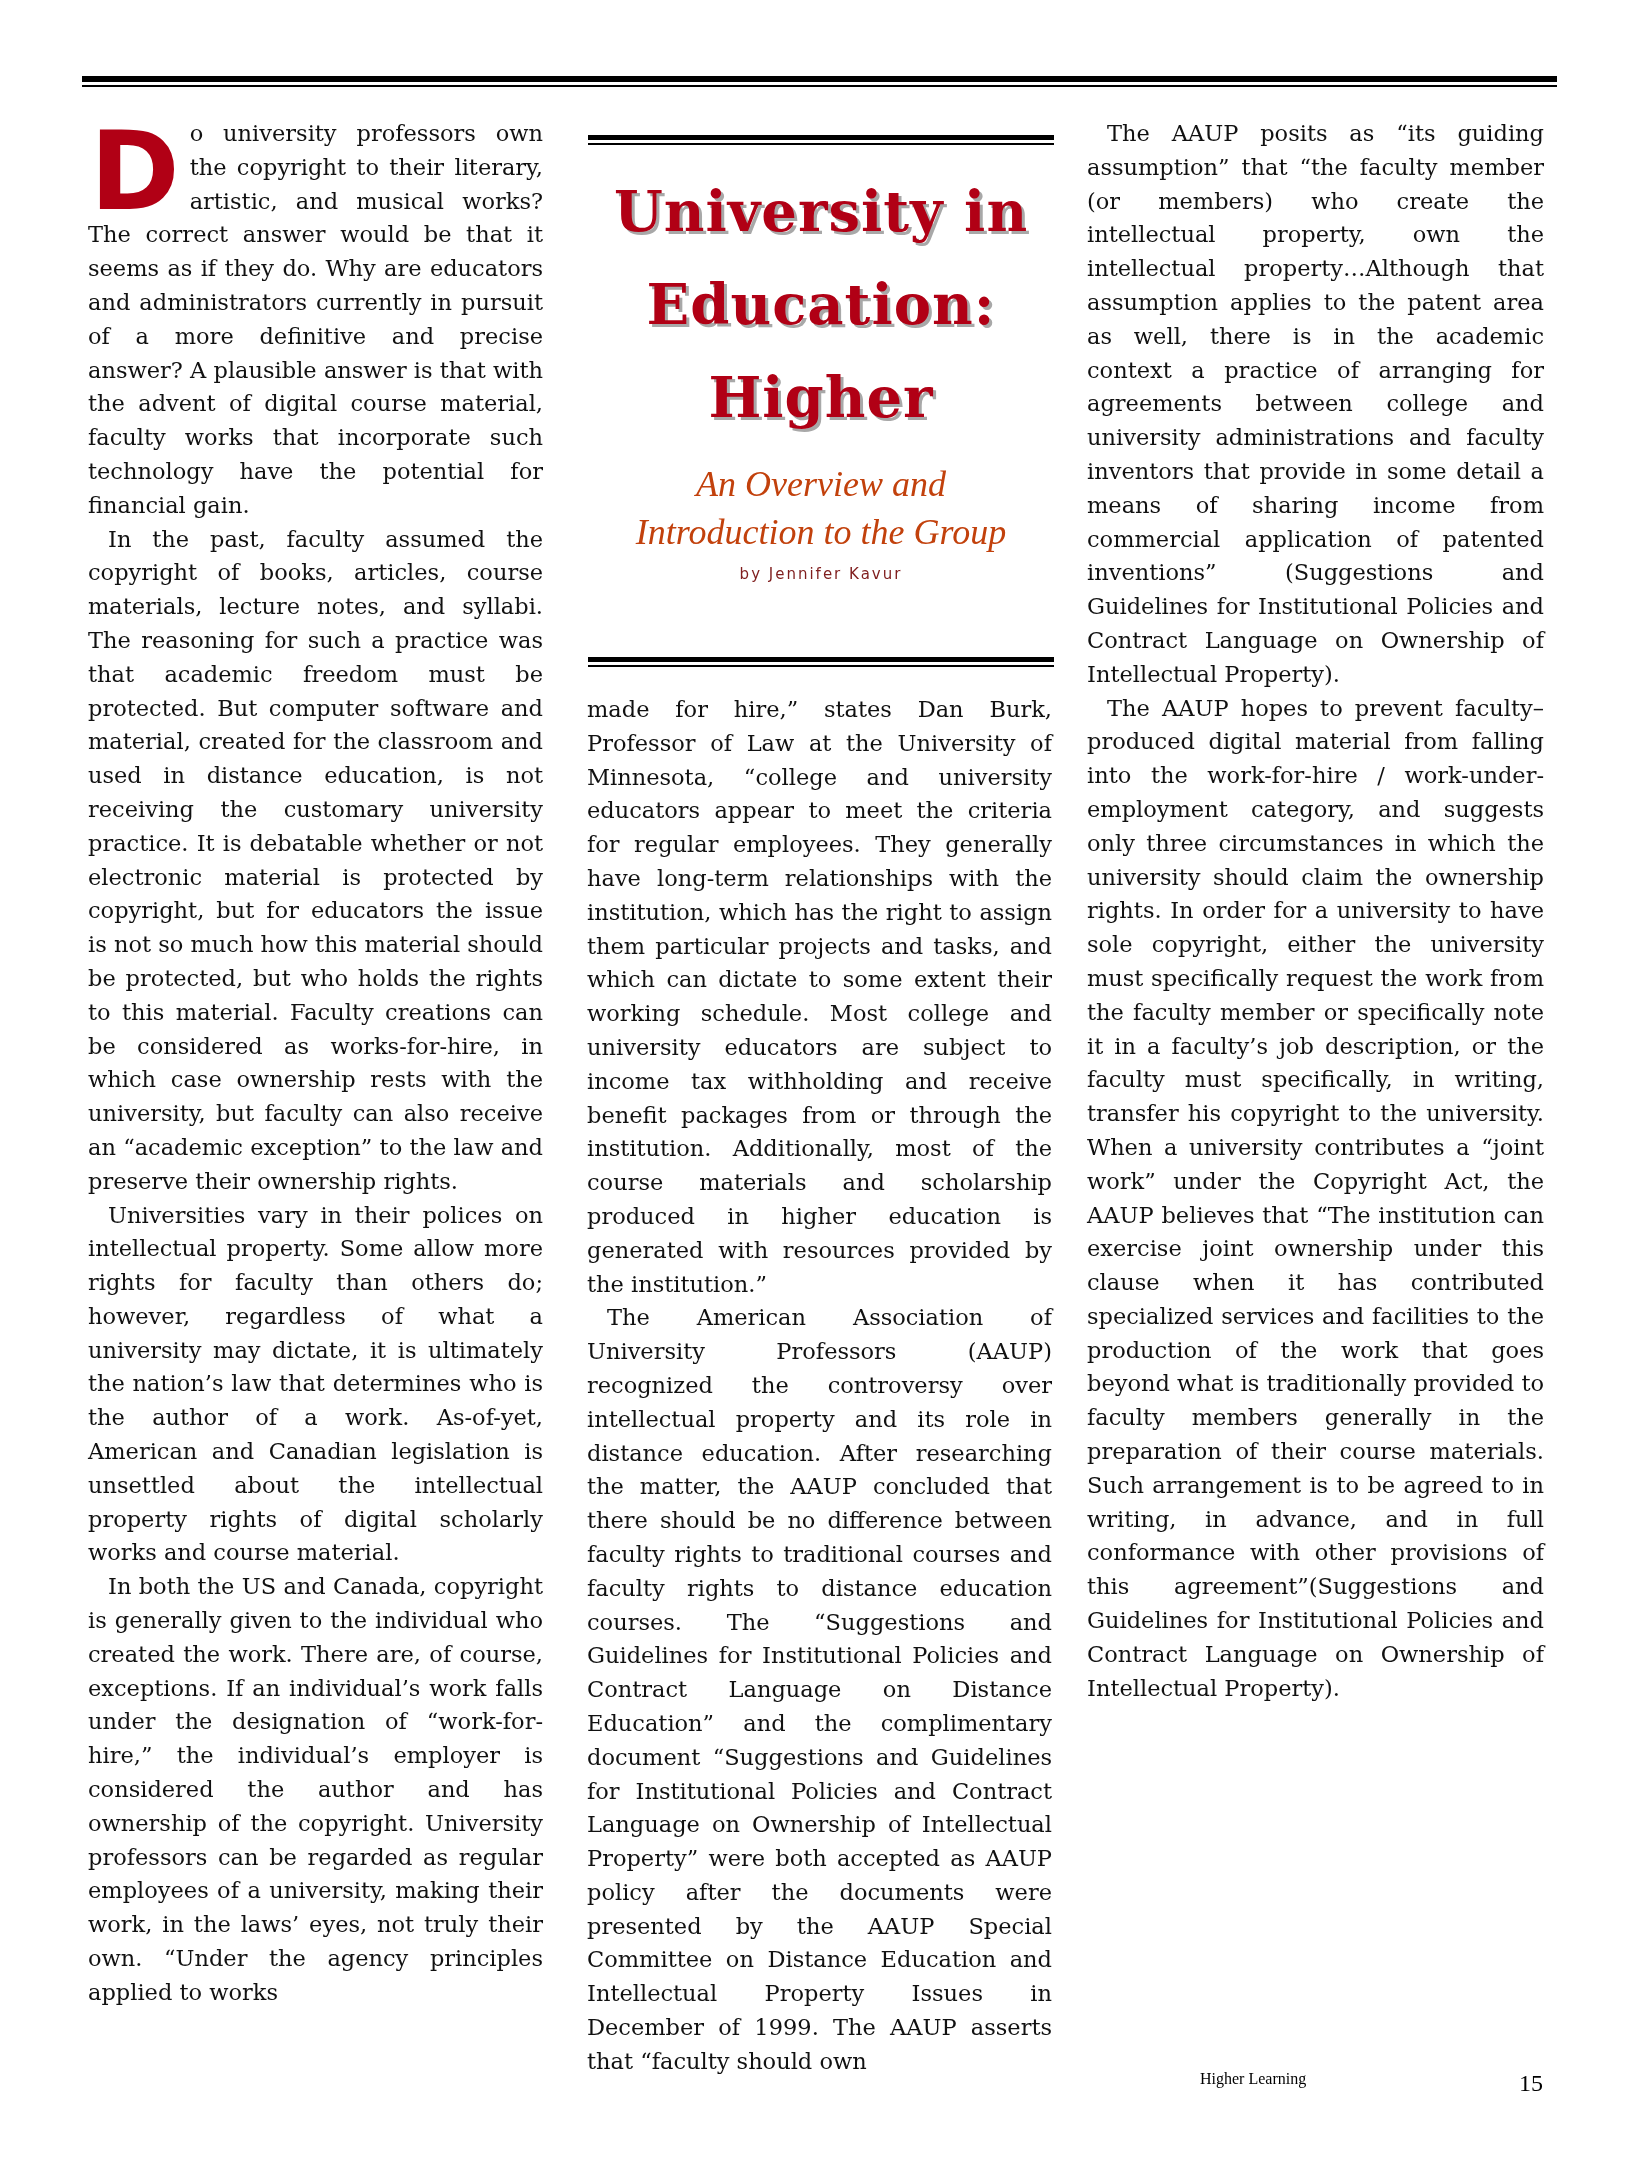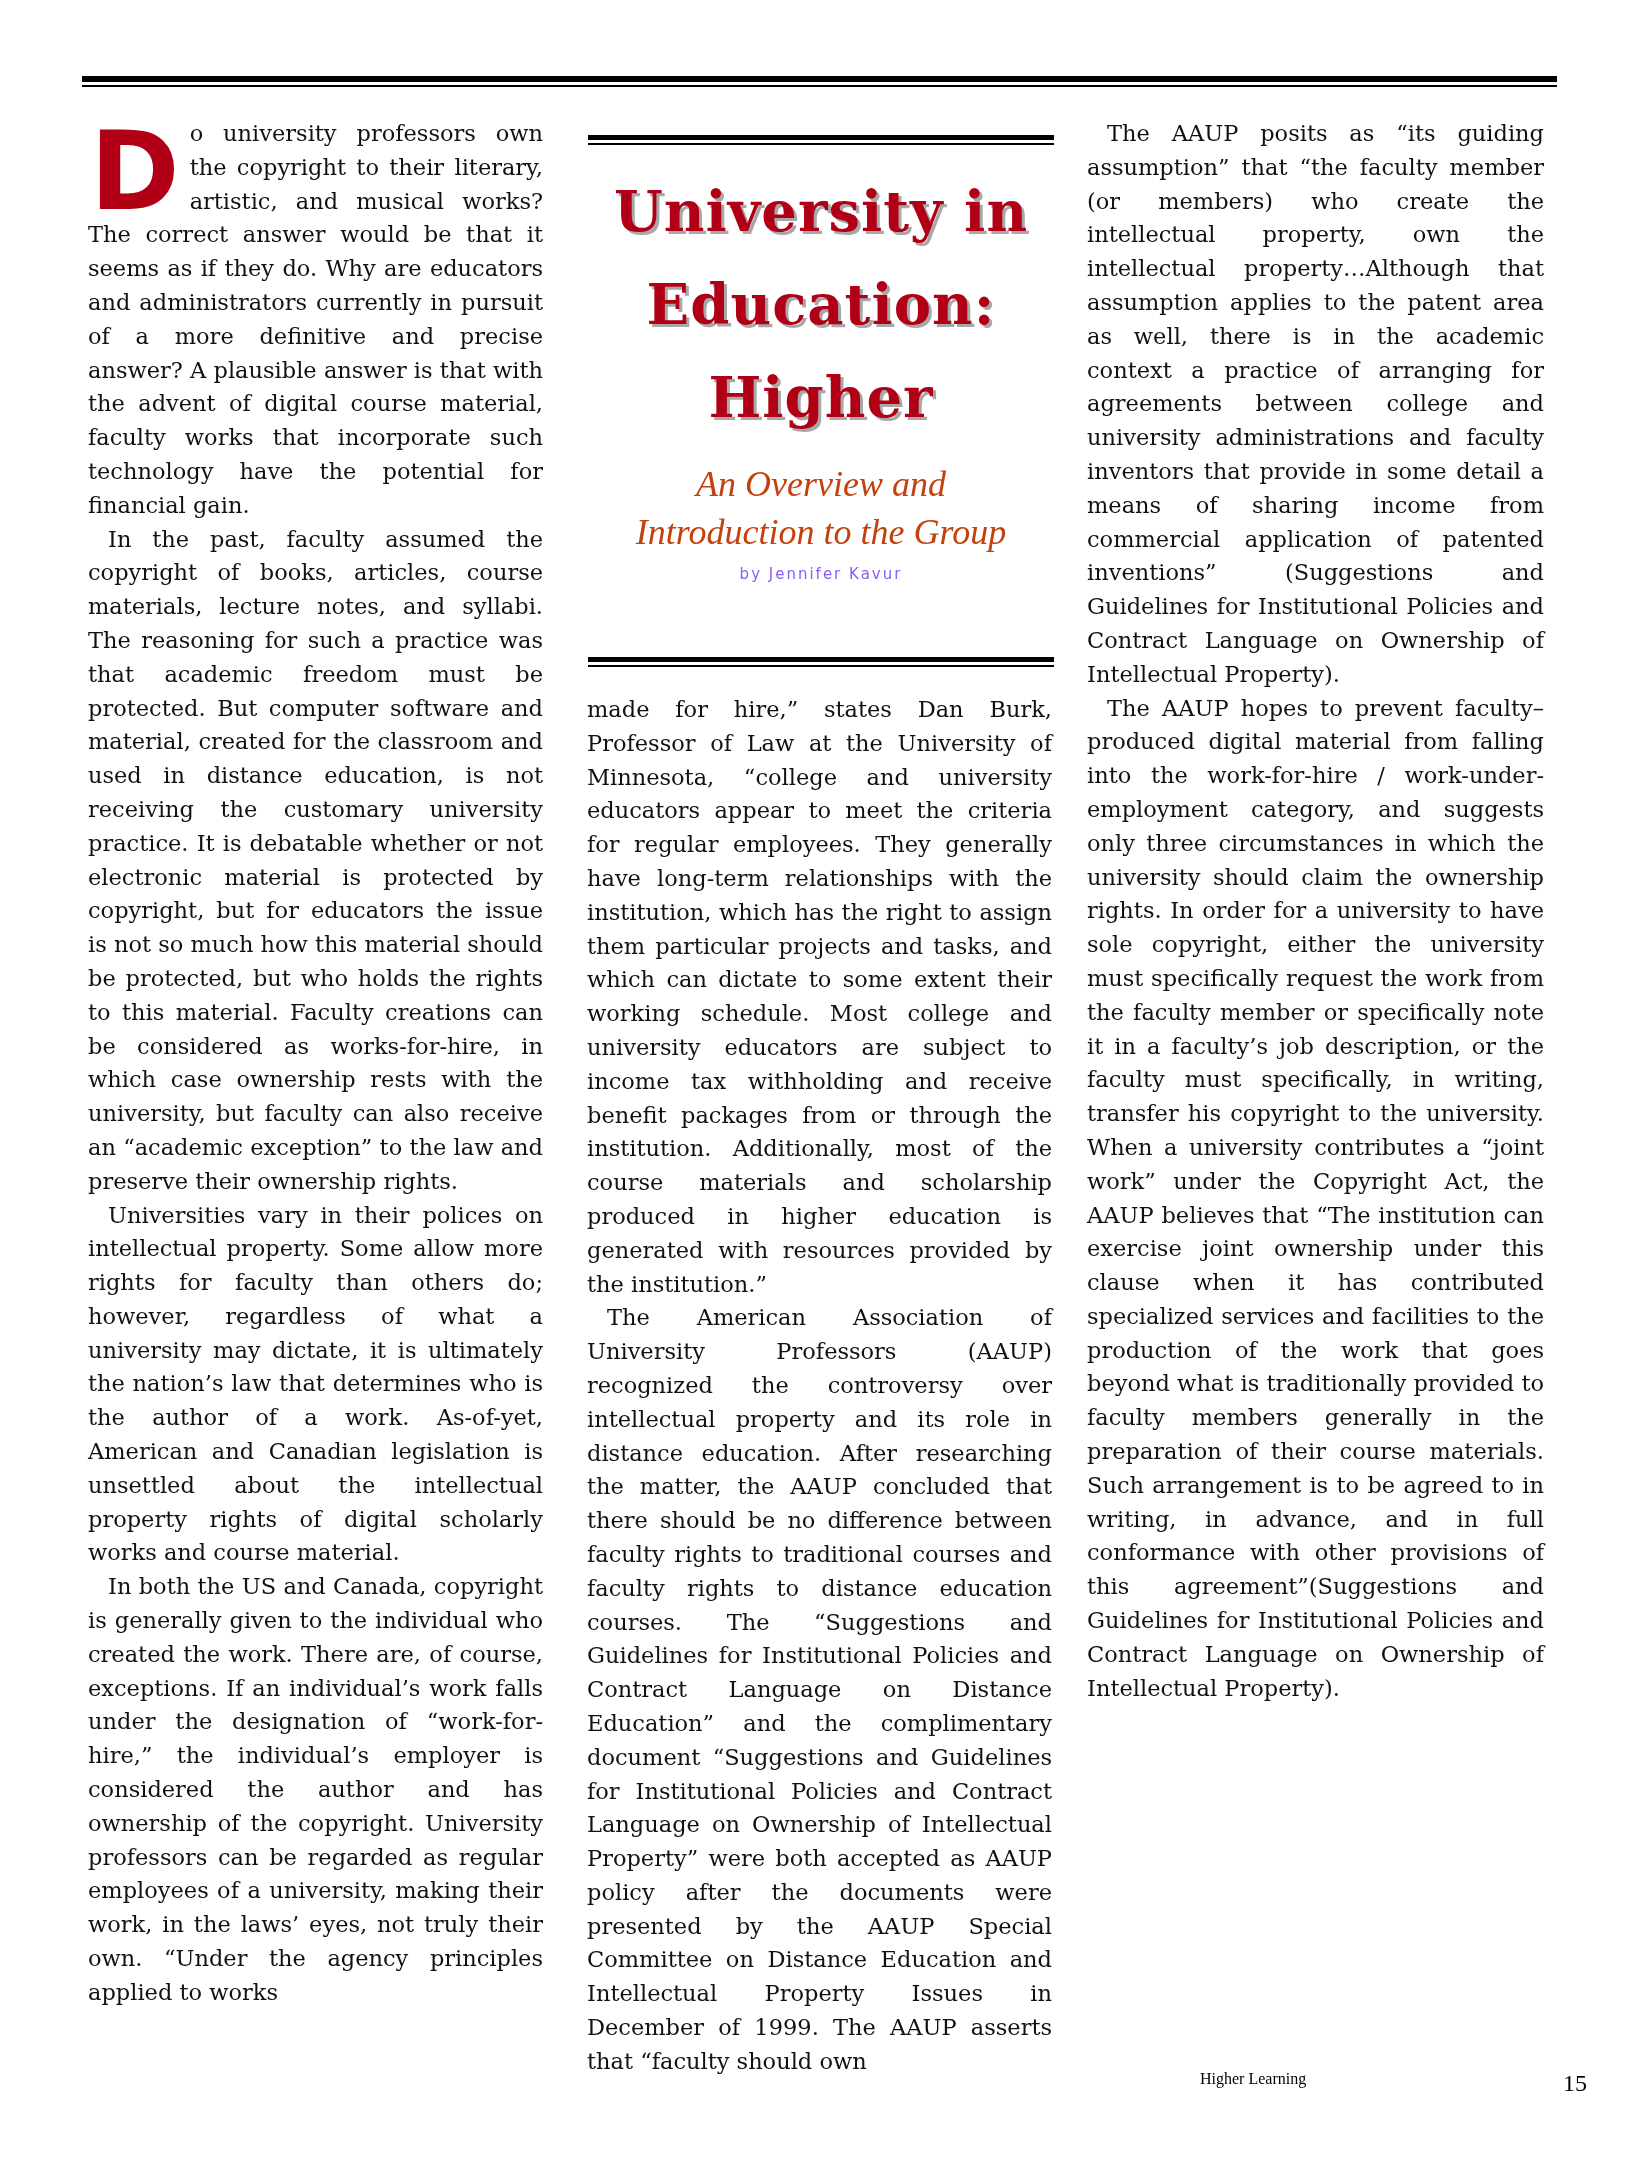--- a/index.html
+++ b/index.html
@@ -14,24 +14,24 @@
   .col2 { left: 587px; top: 693px; width: 465px; }
   .col3 { left: 1087px; top: 117px; width: 457px; }
 
   .dropcap { float: left; font-family: "DejaVu Sans", "Liberation Sans", sans-serif; font-weight: bold; color: #b10015; font-size: 108px; line-height: 86px; margin: 12px 10px 0 2px; height: 88px; }
 
   .title-block { position: absolute; left: 588px; top: 135px; width: 466px; height: 535px; }
   .tb-rule-thick { position: absolute; left: 0; right: 0; height: 5px; background: #000; }
   .tb-rule-thin { position: absolute; left: 0; right: 0; height: 2px; background: #000; }
   .title { position: absolute; left: 0; right: 0; top: 30px; text-align: center; font-family: "DejaVu Serif", "Liberation Serif", serif; font-weight: bold; color: #b10015; font-size: 56px; line-height: 93px; text-shadow: 3px 3px 0 #a8a8a8; letter-spacing: 1px; }
   .subtitle { position: absolute; left: 0; right: 0; top: 325px; text-align: center; font-family: "Liberation Serif", "DejaVu Serif", serif; font-style: italic; font-size: 36px; line-height: 48px; color: #c2410c; }
-  .byline { position: absolute; left: 0; right: 0; top: 430px; text-align: center; font-family: "DejaVu Sans", "Liberation Sans", sans-serif; font-size: 15px; letter-spacing: 2px; color: #8b5cf6; }
+  .byline { position: absolute; left: 0; right: 0; top: 430px; text-align: center; font-family: "DejaVu Sans", "Liberation Sans", sans-serif; font-size: 15px; letter-spacing: 2px; color: #7f1d1d; }
 
   .footer-pub { position: absolute; left: 1200px; top: 2070px; font-family: "Liberation Serif", "DejaVu Serif", serif; font-size: 16px; color: #000; }
-  .footer-page { position: absolute; left: 1519px; top: 2070px; font-family: "Liberation Serif", "DejaVu Serif", serif; font-size: 24px; color: #000; margin-left: 44px; }
+  .footer-page { position: absolute; left: 1519px; top: 2070px; font-family: "Liberation Serif", "DejaVu Serif", serif; font-size: 24px; color: #000; }
 </style>
 </head>
 <body>
 
 <div class="rule-top"></div>
 <div class="rule-top-thin"></div>
 
 <div class="col col1">
   <p><span class="dropcap">D</span><span>o university professors own the copyright to their literary, artistic, and musical works? The correct answer would be that it seems as if they do. Why are educators and administrators currently in pursuit of a more definitive and precise answer?  A plausible answer is that with the advent of digital course material, faculty works that incorporate such technology have the potential for financial gain.</span></p>
   <p class="indent">In the past, faculty assumed the copyright of books, articles, course materials, lecture notes, and syllabi. The reasoning for such a practice was that academic freedom must be protected.  But computer software and material, created for the classroom and used in distance education, is not receiving the customary university practice.  It is debatable whether or not electronic material is protected by copyright, but for educators the issue is not so much how this material should be protected, but who holds the rights to this material. Faculty creations can be considered as works-for-hire, in which case ownership rests with the university, but faculty can also receive an “academic exception” to the law and preserve their ownership rights.</p>

